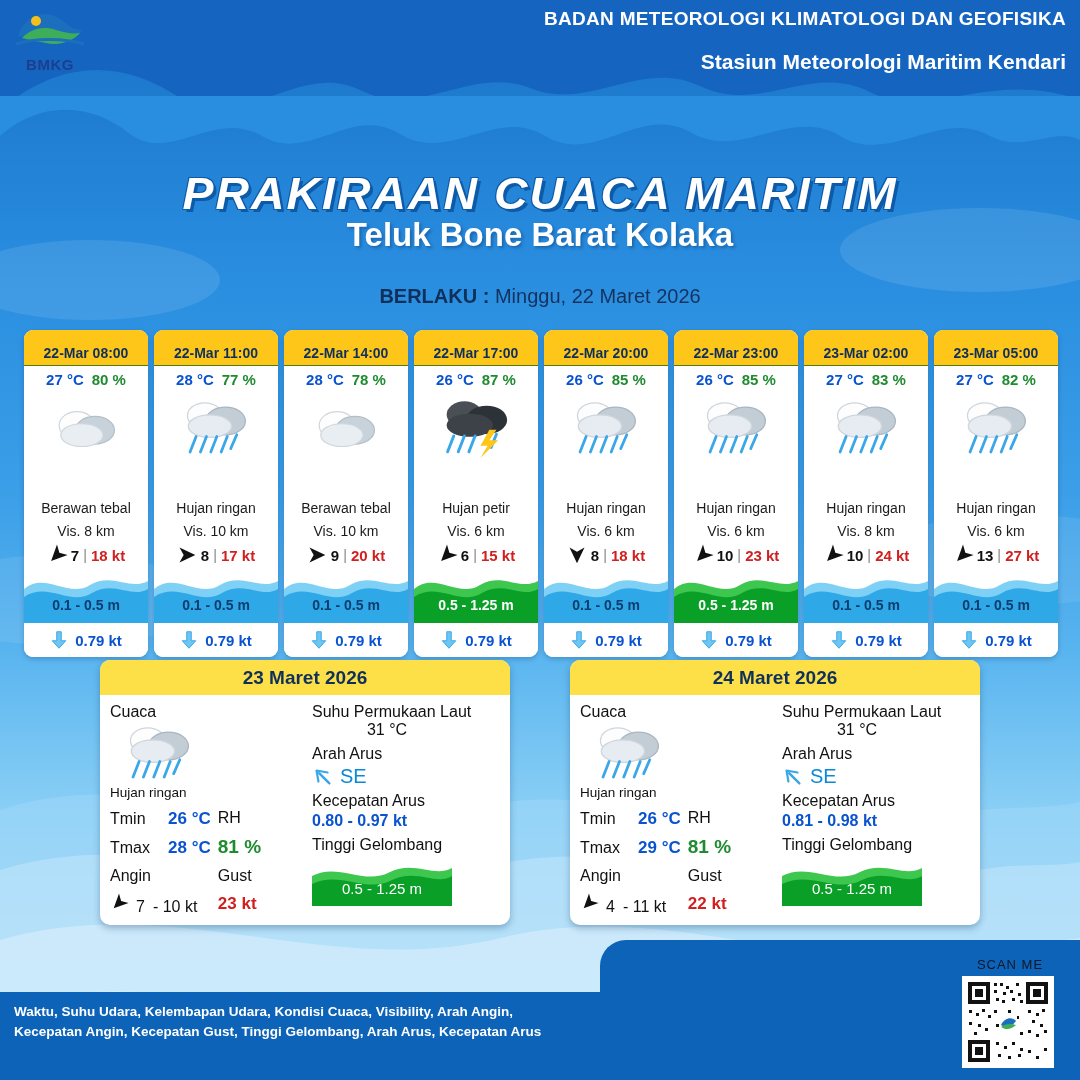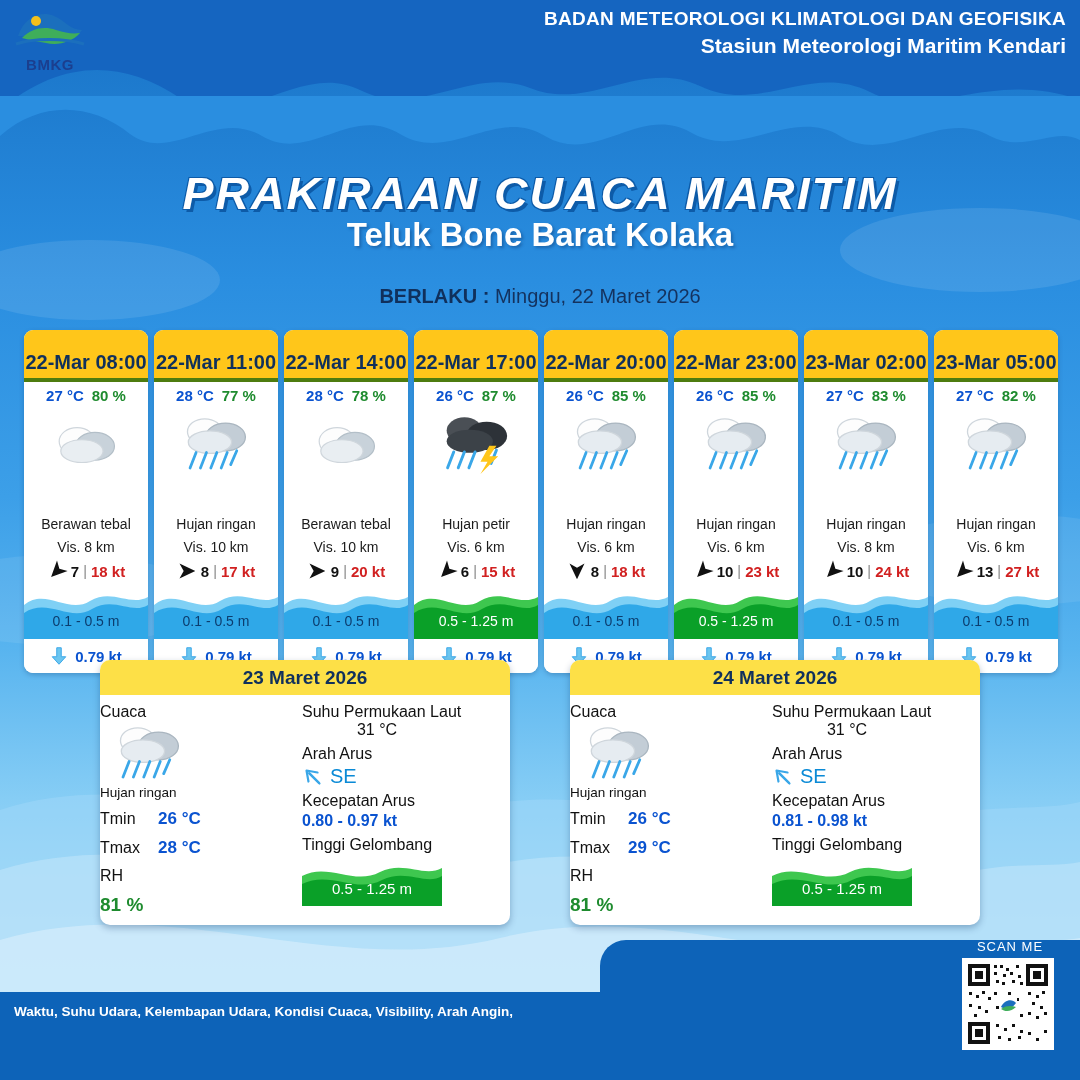--- a/index.html
+++ b/index.html
@@ -33,21 +33,21 @@
   }
   .logo-mark { width:72px; height:44px; margin:0 auto; }
   .logo-text {
     font-size:15px; font-weight:bold; color:#1b3f8f; letter-spacing:.5px;
     margin-top:2px;
   }
   .hdr-txt {
     position:absolute; right:14px; top:8px; text-align:right; color:#fff;
   }
   .hdr1 { font-size:19px; font-weight:bold; letter-spacing:.3px; }
-  .hdr2 { font-size:21px; font-weight:bold; margin-top:4px; }
+  .hdr2 { font-size:21px; font-weight:bold; margin-top:20px; }
 
   
   .title-main {
     position:absolute; top:168px; left:0; width:1080px; text-align:center;
     font-size:45px; font-weight:bold; font-style:italic; color:#fff;
     letter-spacing:2px;
     text-shadow: 3px 3px 0 #0d5ba8, -1px -1px 0 #0d5ba8, 1px -1px 0 #0d5ba8, -1px 1px 0 #0d5ba8;
     transform:scaleX(1.03);
   }
   .title-sub {
@@ -67,23 +67,23 @@
     position:absolute; top:330px; left:24px; width:1034px;
     display:flex; gap:0px; justify-content:space-between;
   }
   .card {
     width:124px; background:#fff; border-radius:9px;
     box-shadow:0 2px 5px rgba(0,40,90,.25);
     overflow:hidden; position:relative;
     display:flex; flex-direction:column;
   }
   .card-time {
-    background:#ffc61a; color:#10305c; font-weight:bold; font-size:20px;
-    text-align:center; padding:21px 0 4px;
-    border-bottom:4px solid #4d7c0f;
+    background:#ffc61a; color:#10305c; font-weight:bold; font-size:14px;
+    text-align:center; padding:15px 0 4px;
+    border-bottom:1px solid #4d7c0f;
   }
   .card-th {
     display:flex; justify-content:center; gap:8px; padding:5px 0 2px;
     font-size:15px; font-weight:bold;
   }
   .temp { color:#0a53d0; }
   .hum  { color:#1e8b2e; }
   .icon-wrap { height:74px; display:flex; align-items:center; justify-content:center; }
   .cond {
     text-align:center; font-size:14px; color:#1b1b1b; height:20px;margin-top:36px;
@@ -96,74 +96,74 @@
     margin-top:6px; font-size:14.5px; color:#111;
   }
   .wind .dirnum { font-weight:bold; font-size:15px; }
   .wind .sep { color:#888; }
   .wind .spd { color:#d12020; font-weight:bold; font-size:15px; }
 
   .wave-area { position:relative; height:54px; margin-top:4px; }
   .wave-svg { position:absolute; left:0; bottom:0; width:100%; height:54px; }
   .wave-label {
     position:absolute; left:0; bottom:10px; width:100%; text-align:center;
-    font-size:14px; color:#0c3d6e; font-weight:normal;
+    font-size:14px; color:#0c3d6e; font-weight:bold;
   }
   .wave-label.green { color:#fff; }
   .curr {
     display:flex; align-items:center; justify-content:center; gap:7px;
     height:34px; font-size:15px; color:#0a53d0; font-weight:bold;
     background:#fff;
   }
 
   
   .daily {
     position:absolute; top:660px; width:410px;
     background:#fff; border-radius:10px; overflow:hidden;
     box-shadow:0 3px 7px rgba(0,40,90,.3);
   }
   .daily.left { left:100px; }
   .daily.right { left:570px; }
   .daily-hd {
     background:#fde047; color:#10305c; font-weight:bold; font-size:19px;
     text-align:center; padding:7px 0 6px;
   }
-  .daily-body { display:flex; padding:8px 12px 12px 0; height:230px; }
+  .daily-body { display:flex; padding:8px 12px 12px 10px; height:230px; }
   .dcol-l { width:196px; position:relative; }
   .dcol-r { width:200px; position:relative; padding-left:6px; }
   .dlabel { font-size:16px; color:#111; }
   .dicon { height:62px; display:flex; align-items:center; margin-left:10px; }
   .dcond { font-size:13.5px; color:#111; margin-top:2px; }
   .drow { display:flex; align-items:baseline; gap:8px; margin-top:9px; font-size:16px; color:#111; }
   .drow .k { width:50px; }
   .dv-blue { color:#0a53d0; font-weight:bold; font-size:17px; }
   .dv-green { color:#1e8b2e; font-weight:bold; font-size:19px; }
   .dv-red { color:#d12020; font-weight:bold; font-size:17px; }
-  .dgrid { display:flex;flex-direction:column; }
+  .dgrid { display:flex; }
   .dgrid .c1 { width:110px; }
   .dgrid .c2 { width:90px; }
   .dsst { font-size:16px; color:#111; }
   .arus-val { display:flex; align-items:center; gap:6px; color:#0a8ad6; font-weight:normal; font-size:20px; margin-top:2px;}
   .kec { color:#0a53d0; font-weight:bold; font-size:16px; margin-top:2px; }
   .tg-wrap { position:relative; width:140px; height:46px; margin-top:6px; }
   .tg-label { position:absolute; left:0; bottom:9px; width:100%; text-align:center; color:#fff; font-size:15px; }
 
   
   .footer-box {
     position:absolute; left:0; bottom:0; width:600px; height:88px;
     background:#0d63b8; color:#fff; padding:10px 14px;
     font-size:13.5px; line-height:1.45; font-weight:bold;
   }
   .footer-box .ft-title { margin-bottom:2px; }
   .footer-right {
     position:absolute; right:0; bottom:0; width:480px; height:140px;
     background:#0d63b8; border-top-left-radius:26px;
   }
   .scan {
-    position:absolute; right:22px; bottom:30px; width:96px; text-align:center; color:#ffffff;
+    position:absolute; right:22px; bottom:12px; width:96px; text-align:center; color:#0f172a;
   }
   .scan-label { font-size:13px; letter-spacing:1px; margin-bottom:4px; }
   .qr { width:92px; height:92px; background:#fff; padding:4px; }
 </style>
 </head>
 <body>
 
 <div class="bg-deep"></div>
 <div class="top-band"></div>
 
@@ -726,20 +726,21 @@
           <div class="tg-label">0.5 - 1.25 m</div>
         </div>
       </div>
     </div>
     </div>
   </div>
 
 <div class="footer-right"></div>
 <div class="footer-box">
   <div>Waktu, Suhu Udara, Kelembapan Udara, Kondisi Cuaca, Visibility, Arah Angin,</div>
+  <div>Kecepatan Angin, Kecepatan Gust, Tinggi Gelombang, Arah Arus, Kecepatan Arus</div>
 </div>
 <div class="scan">
   <div class="scan-label">SCAN ME</div>
   <div class="qr">
     <svg viewBox="0 0 84 84" width="84" height="84">
       <rect width="84" height="84" fill="#fff"></rect>
       <g fill="#111">
         <rect x="2" y="2" width="22" height="22"></rect>
           <rect x="6" y="6" width="14" height="14" fill="#fff"></rect>
           <rect x="9" y="9" width="8" height="8"></rect>

